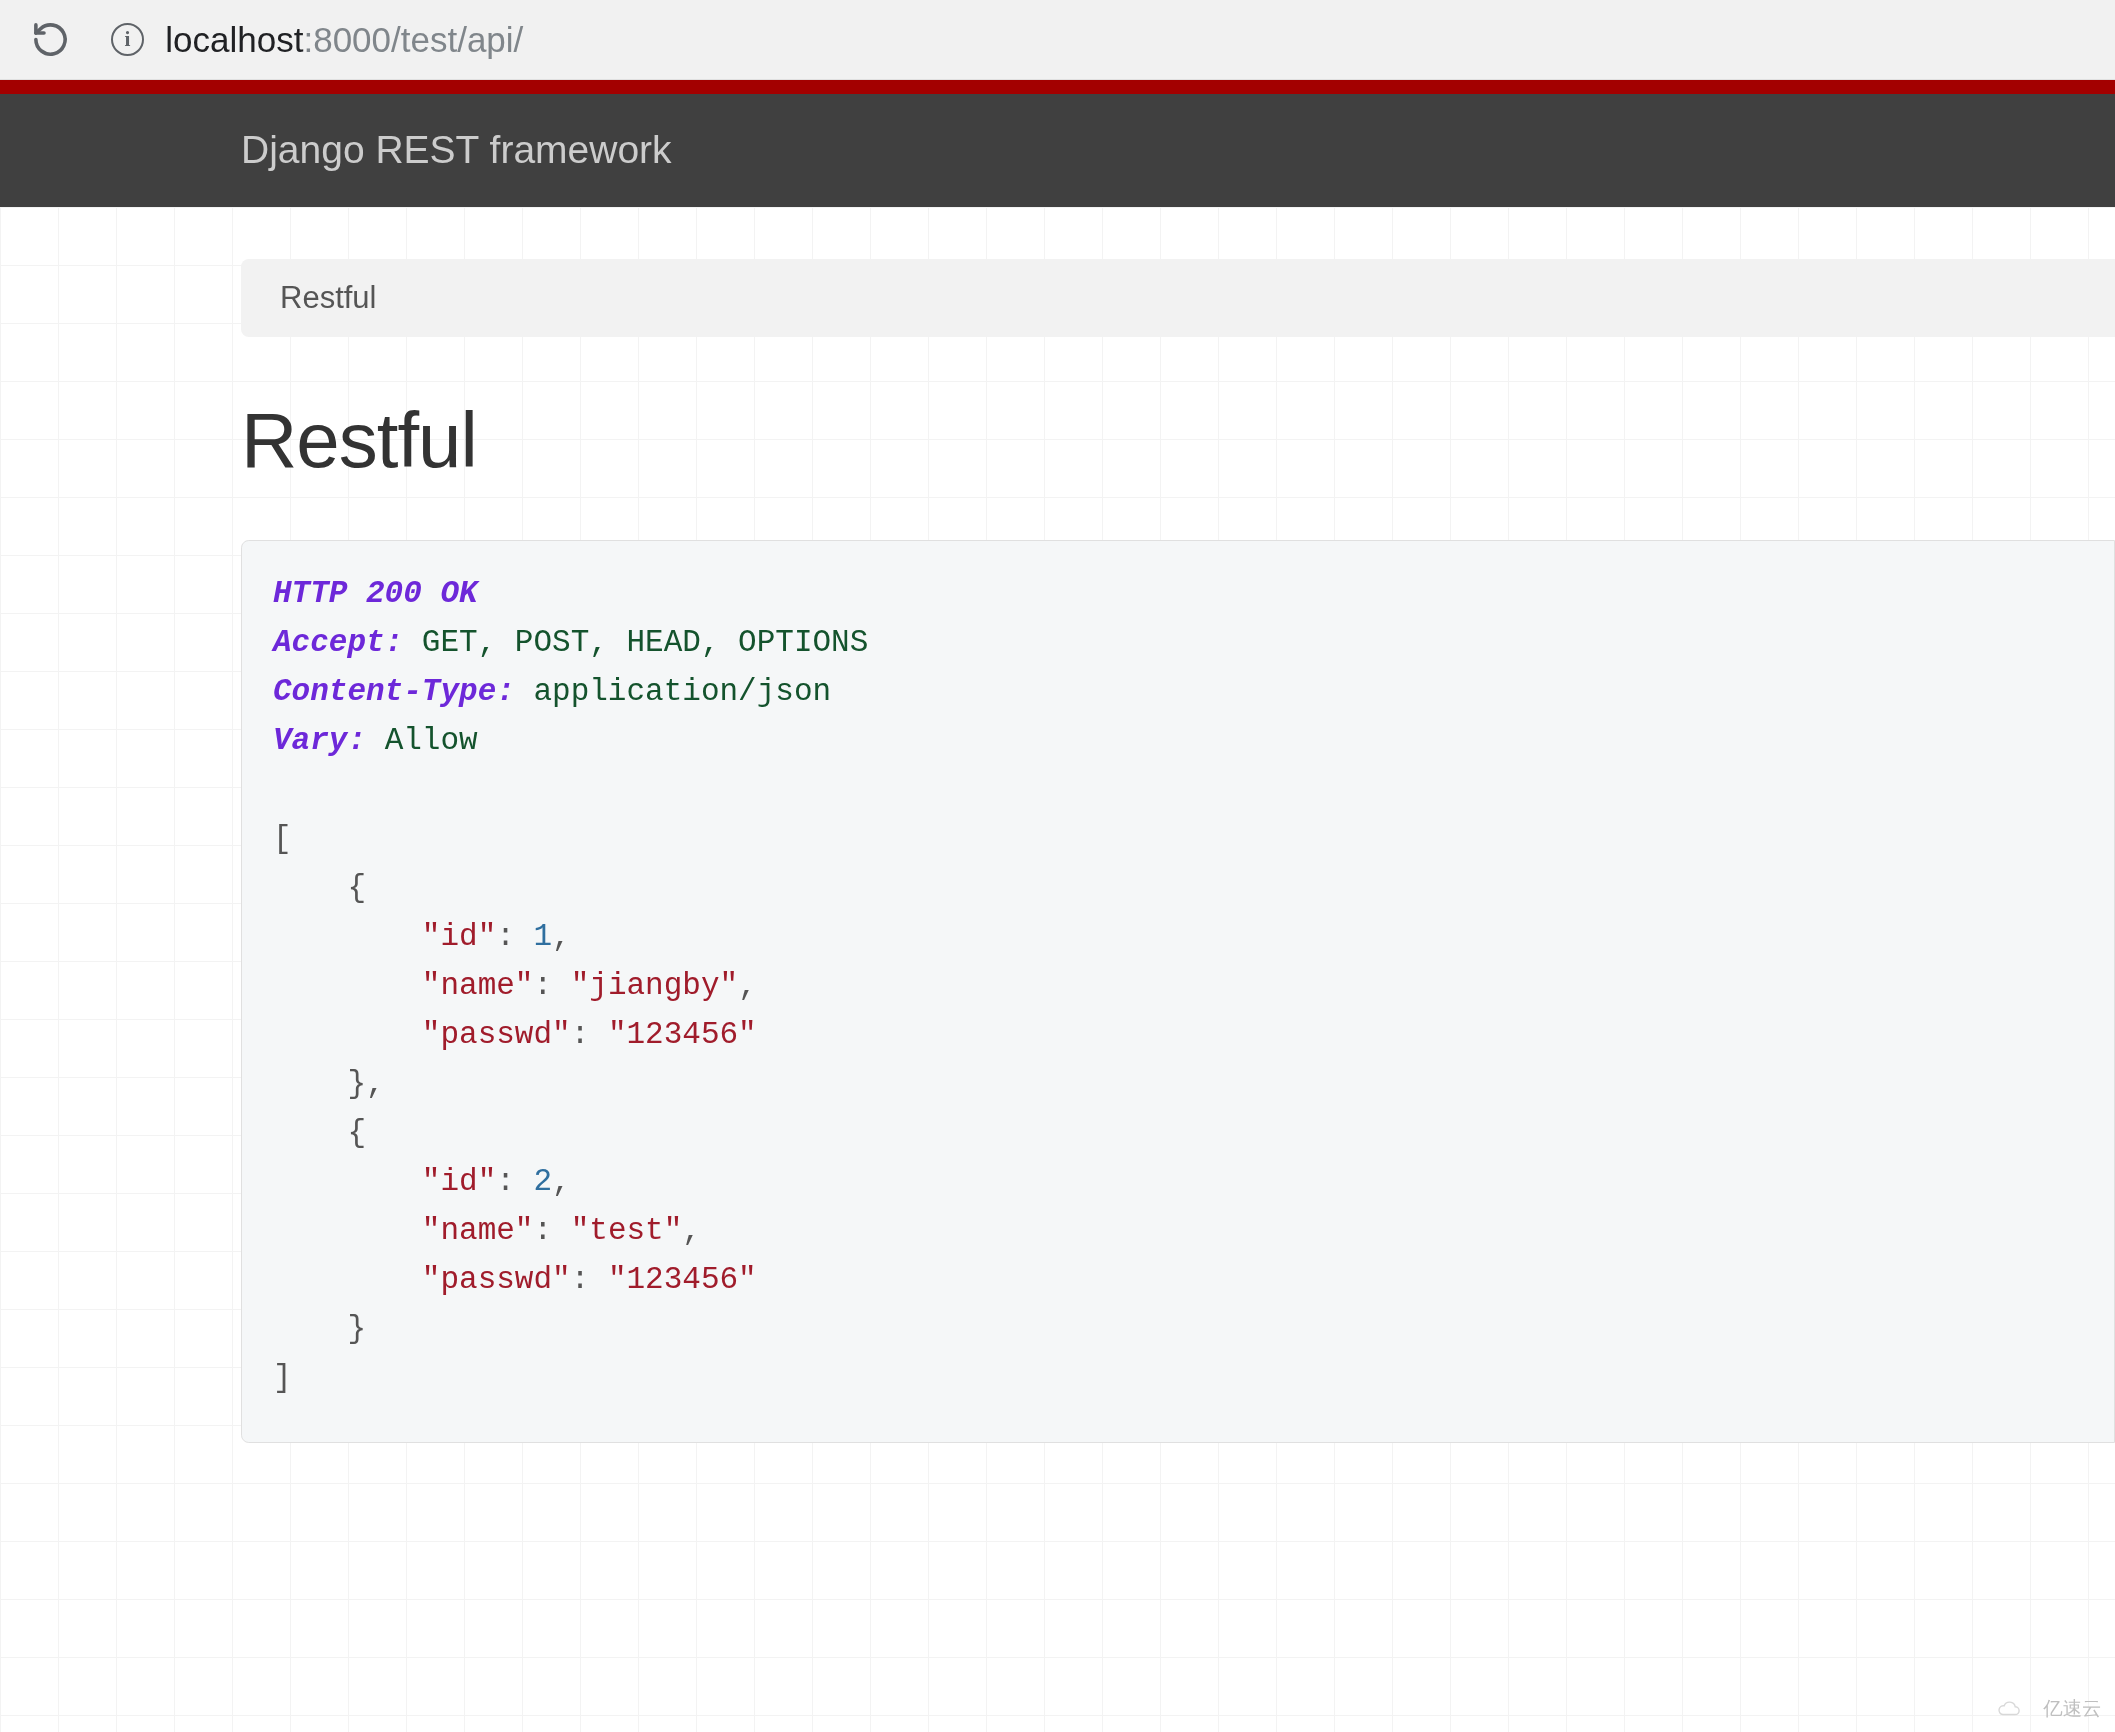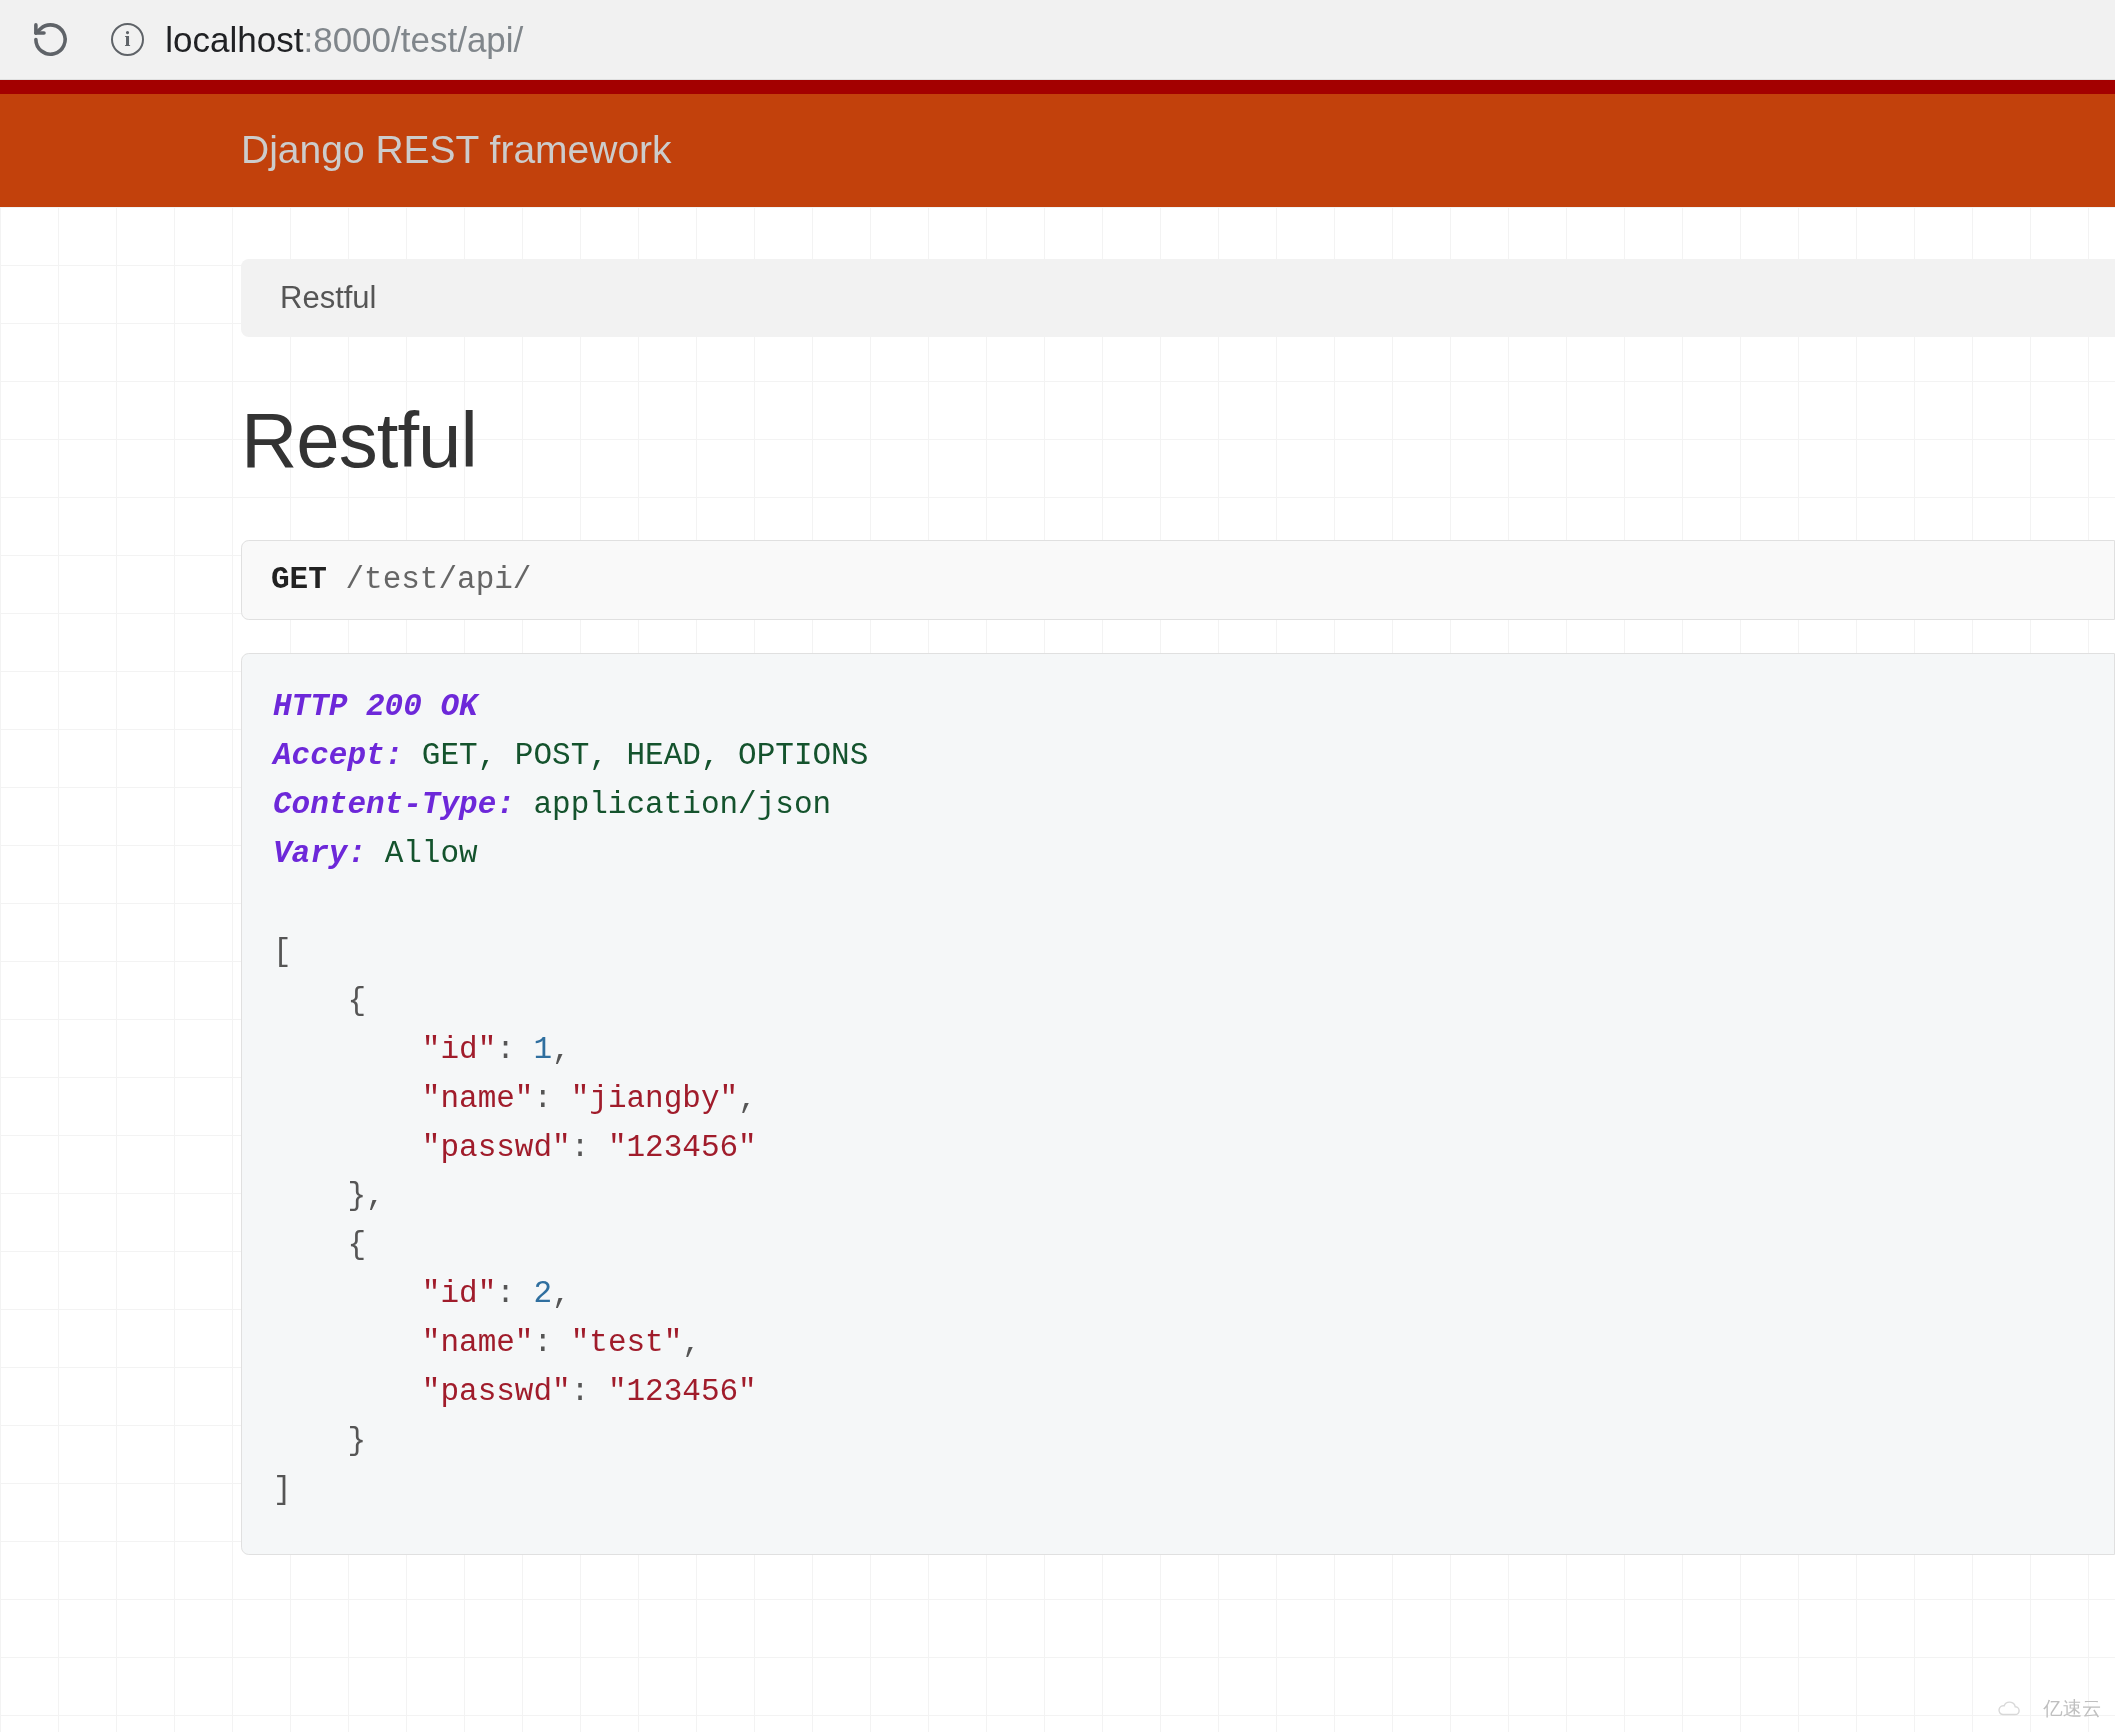--- a/index.html
+++ b/index.html
@@ -55,21 +55,21 @@
       text-align: center;
     }
     .url-text .muted { color: #80868b; }
     .red-strip {
       height: 13.6px;
       background: #a30000;
       width: 100%;
     }
     .nav-bar {
       height: 113px;
-      background: #c2410c;
+      background: #404040;
       display: flex;
       align-items: center;
       padding-left: 241px;
     }
     .nav-brand {
       color: #cccccc;
       font-size: 39px;
       font-weight: 400;
       cursor: pointer;
     }
@@ -164,24 +164,20 @@
 </div>
 
 <div class="page-body">
 
   <div class="breadcrumb">
     <a class="breadcrumb-item">Restful</a>
   </div>
 
   <h1 class="page-title">Restful</h1>
 
-  <div class="request-box">
-    <span class="request-method">GET</span>
-    <span class="request-path">/test/api/</span>
-  </div>
 
   <div class="response-box"><span class="hk">HTTP 200 OK</span>
 <span class="hk">Accept:</span> <span class="hv">GET, POST, HEAD, OPTIONS</span>
 <span class="hk">Content-Type:</span> <span class="hv">application/json</span>
 <span class="hk">Vary:</span> <span class="hv">Allow</span>
 
 <span class="pn">[</span>
     <span class="pn">{</span>
         <span class="jk">"id"</span><span class="pn">:</span> <span class="jn">1</span><span class="pn">,</span>
         <span class="jk">"name"</span><span class="pn">:</span> <span class="js">"<span>jiangby</span>"</span><span class="pn">,</span>

